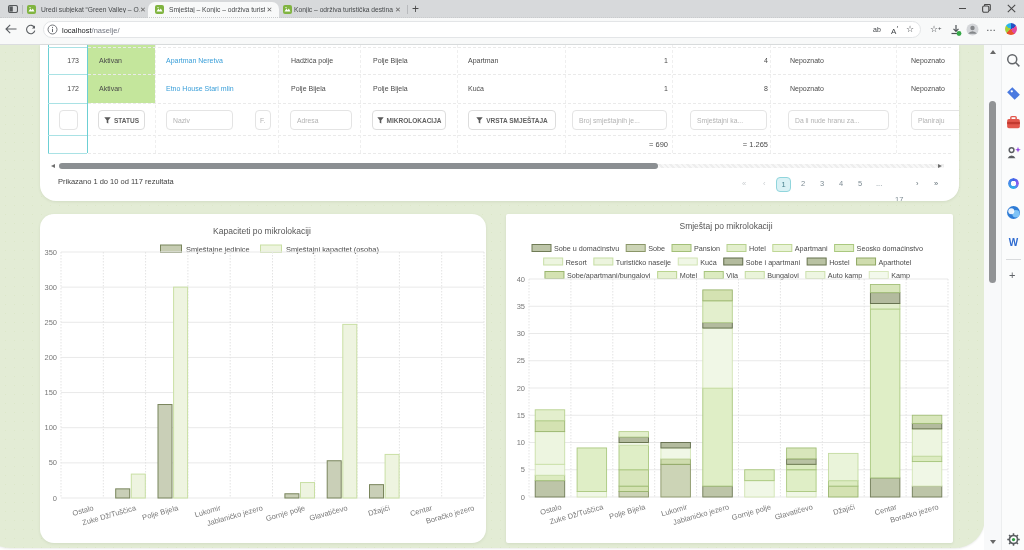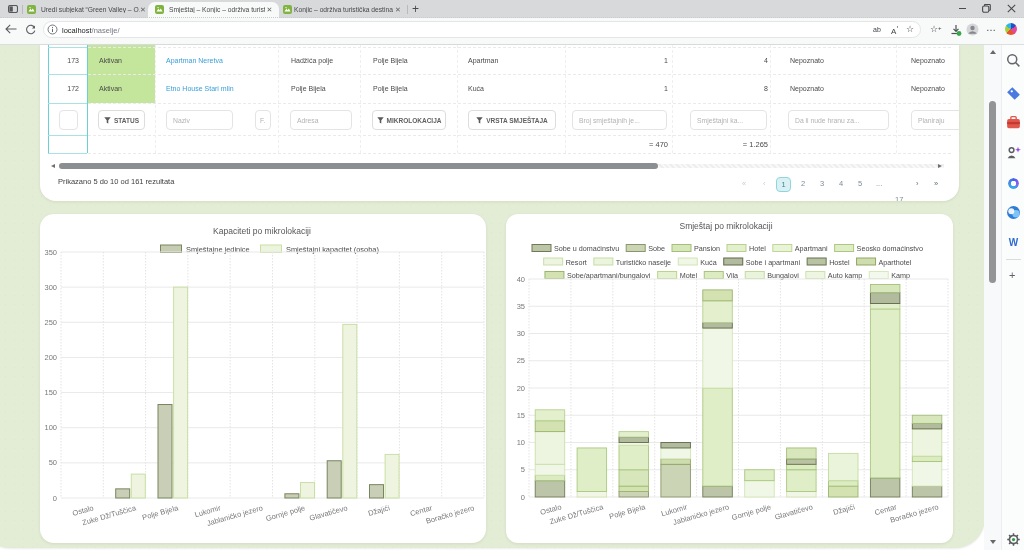--- a/index.html
+++ b/index.html
@@ -26,21 +26,21 @@
 .tealh{height:0;border-top:1px solid #a9e2e5}
 .cell{font-size:7px;color:#4a4a4a;white-space:nowrap}
 .link{font-size:7px;color:#3a9fd9;white-space:nowrap}
 .green{background:#c4e69c}
 .finput{border:1px solid #e4e4e4;border-radius:4px;background:#fff;height:20px;font-size:6.8px;color:#b3b3b3;display:flex;align-items:center;padding-left:6px;white-space:nowrap;overflow:hidden}
 .fbtn{border:1px solid #ddd;border-radius:4px;background:#fff;height:20px;font-size:6.5px;font-weight:bold;color:#606060;display:flex;align-items:center;justify-content:center;white-space:nowrap}
 
 .pg{font-size:7.5px;color:#7e8c94}
 
 #card1{left:40px;top:169px;width:446px;height:329px;border-radius:14px}
-#card2{left:506px;top:169px;width:447px;height:329px;border-radius:12px}
+#card2{left:506px;top:169px;width:447px;height:329px;border-radius:2px}
 
 #vscroll{left:984px;top:0;width:17px;height:505px;background:#f8f9fa}
 #vthumb{left:5px;top:56px;width:7px;height:182px;background:#929496;border-radius:3.5px}
 #sidebar{left:1001px;top:0;width:23px;height:505px;background:#fbfcfc;border-left:1px solid #eceeef}
 .sic{left:4px;width:15px;height:15px;display:flex;align-items:center;justify-content:center}
 </style></head><body>
 <div id="stage">
 <div class="abs" id="tabstrip">
       <svg class="abs" style="left:8px;top:5px" width="10" height="8" viewBox="0 0 10 8">
         <rect x="0.5" y="0.5" width="9" height="7" rx="1.8" fill="none" stroke="#55585a" stroke-width="1.1"></rect>
@@ -169,27 +169,27 @@
         <div class="abs fbtn" style="left:332px;top:65px;width:74px"><svg style="margin-right:3px" width="7" height="7" viewBox="0 0 7 7">
             <path d="M0.3 0.3 L6.7 0.3 L4.3 3.3 L4.3 6.6 L2.7 5.8 L2.7 3.3 Z" fill="#5a5a5a"></path>
           </svg>MIKROLOKACIJA</div>
         <div class="abs fbtn" style="left:428px;top:65px;width:88px"><svg style="margin-right:3px" width="7" height="7" viewBox="0 0 7 7">
             <path d="M0.3 0.3 L6.7 0.3 L4.3 3.3 L4.3 6.6 L2.7 5.8 L2.7 3.3 Z" fill="#5a5a5a"></path>
           </svg>VRSTA SMJEŠTAJA</div>
         <div class="abs finput" style="left:532px;top:65px;width:95px">Broj smještajnih je...</div>
         <div class="abs finput" style="left:650px;top:65px;width:77px">Smještajni ka...</div>
         <div class="abs finput" style="left:748px;top:65px;width:101px">Da li nude hranu za...</div>
         <div class="abs finput" style="left:871px;top:65px;width:60px">Planiraju</div>
-        <div class="abs cell" style="left:525px;top:94.5px;width:103px;text-align:right;font-size:7.5px">= 470</div>
+        <div class="abs cell" style="left:525px;top:94.5px;width:103px;text-align:right;font-size:7.5px">= 690</div>
         <div class="abs cell" style="left:632px;top:94.5px;width:96px;text-align:right;font-size:7.5px">= 1.265</div>
         <div class="abs" style="left:11px;top:118.5px;width:0;height:0;border-top:2.8px solid rgba(0,0,0,0);border-bottom:2.8px solid rgba(0,0,0,0);border-right:4.5px solid #6e6e6e"></div>
         <div class="abs" style="left:19px;top:118.5px;width:885px;height:4.5px;background:repeating-linear-gradient(45deg,#f8f8f8 0 2px,#eeeeee 2px 4px)"></div>
         <div class="abs" style="left:19px;top:118px;width:599px;height:5.5px;background:#8b8f92;border-radius:3px"></div>
         <div class="abs" style="left:898px;top:118.5px;width:0;height:0;border-top:2.8px solid rgba(0,0,0,0);border-bottom:2.8px solid rgba(0,0,0,0);border-left:4.5px solid #6e6e6e"></div>
-        <div class="abs" style="left:18px;top:132px;font-size:7.5px;color:#3f3f3f">Prikazano 5 do 10 od 161 rezultata</div>
+        <div class="abs" style="left:18px;top:132px;font-size:7.5px;color:#3f3f3f">Prikazano 1 do 10 od 117 rezultata</div>
         <div class="abs pg" style="left:702px;top:134px;color:#c9cdd0">«</div>
         <div class="abs pg" style="left:723px;top:134px;color:#c9cdd0">‹</div>
         <div class="abs" style="left:736px;top:131.5px;width:15px;height:15px;background:#d9f1f5;border:1px solid #90d5dc;border-radius:4px;font-size:7.5px;color:#49808d;display:flex;align-items:center;justify-content:center">1</div>
         <div class="abs pg" style="left:761px;top:134px;color:#7e8c94">2</div>
         <div class="abs pg" style="left:780px;top:134px;color:#7e8c94">3</div>
         <div class="abs pg" style="left:799px;top:134px;color:#7e8c94">4</div>
         <div class="abs pg" style="left:818px;top:134px;color:#7e8c94">5</div>
         <div class="abs pg" style="left:836px;top:134px;color:#7e8c94">...</div>
         <div class="abs pg" style="left:855px;top:150px;color:#7e8c94">17</div>
         <div class="abs pg" style="left:876px;top:134px;color:#5f6d75">›</div>

